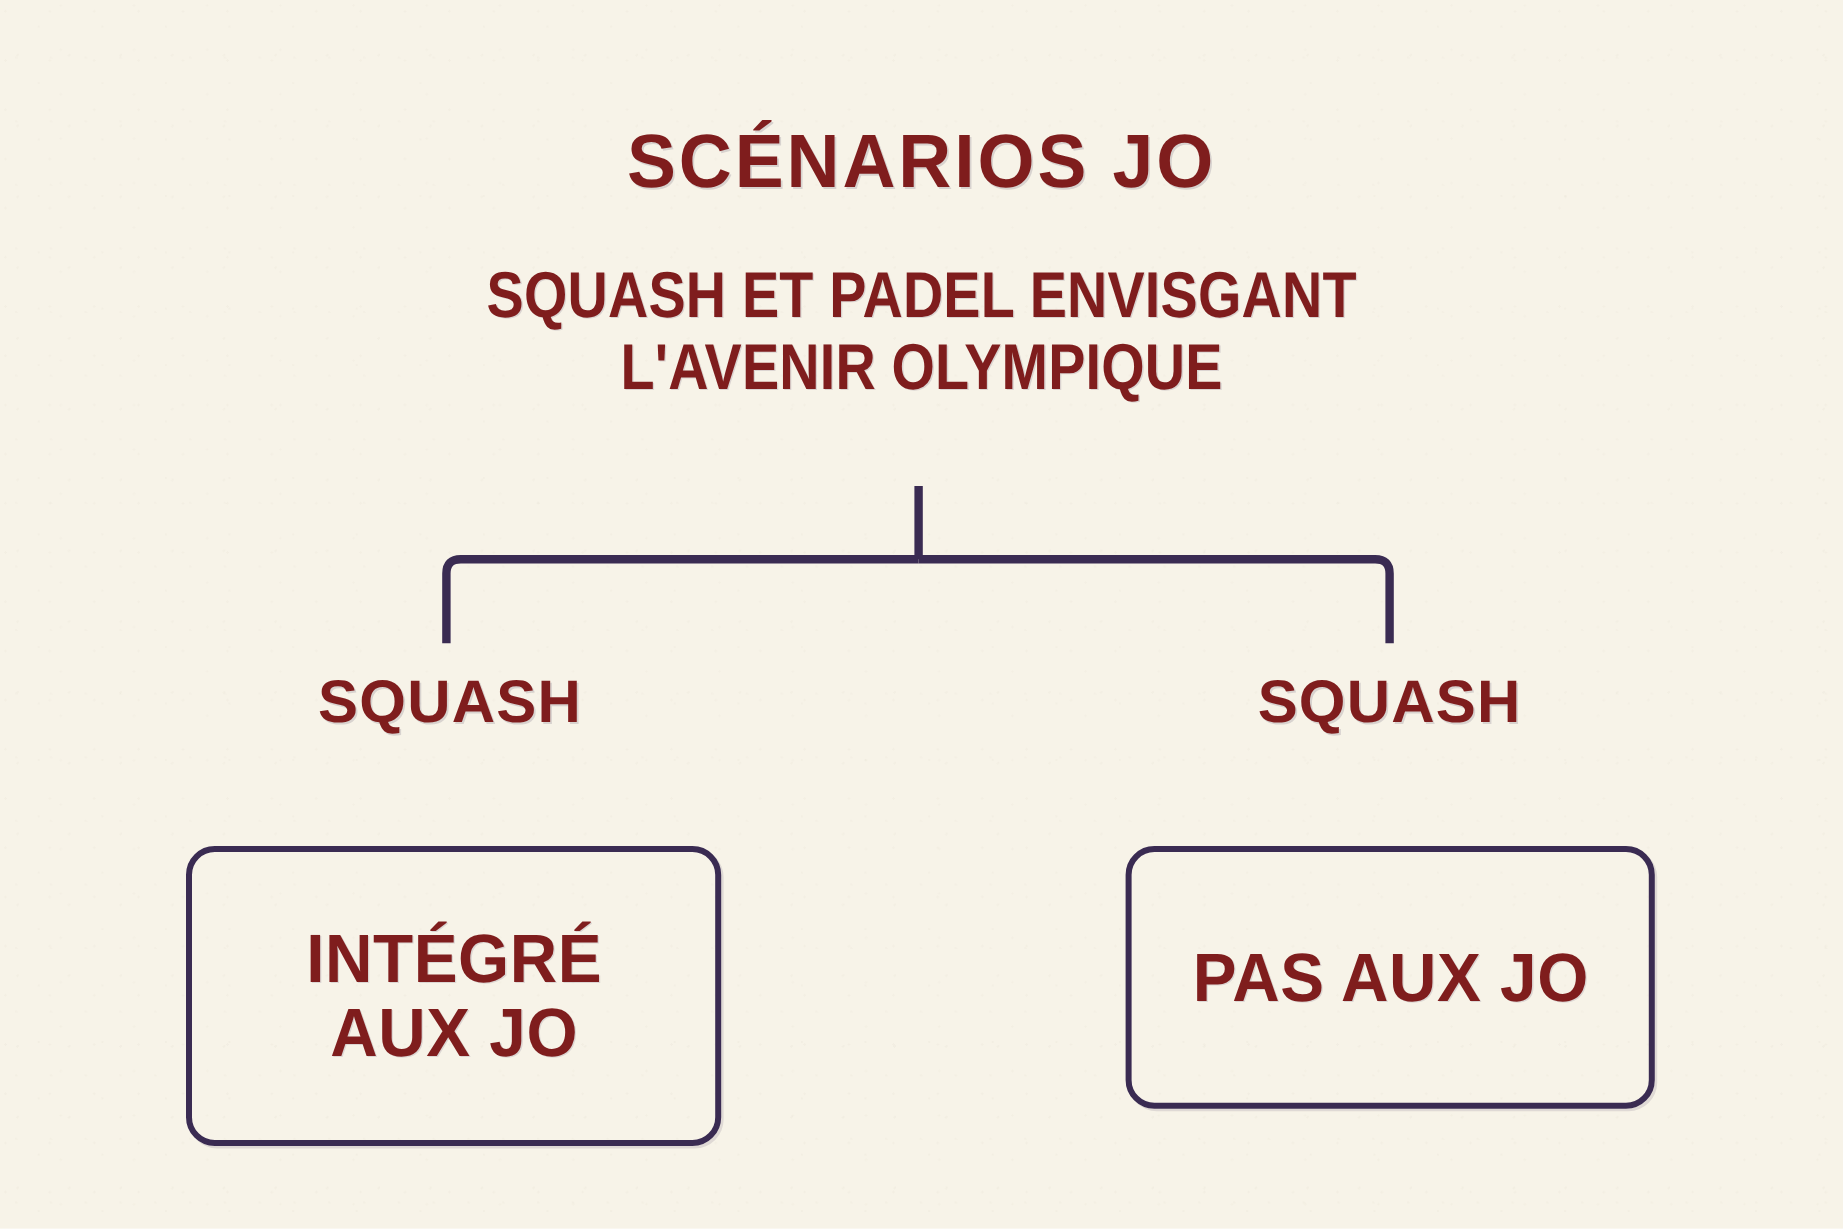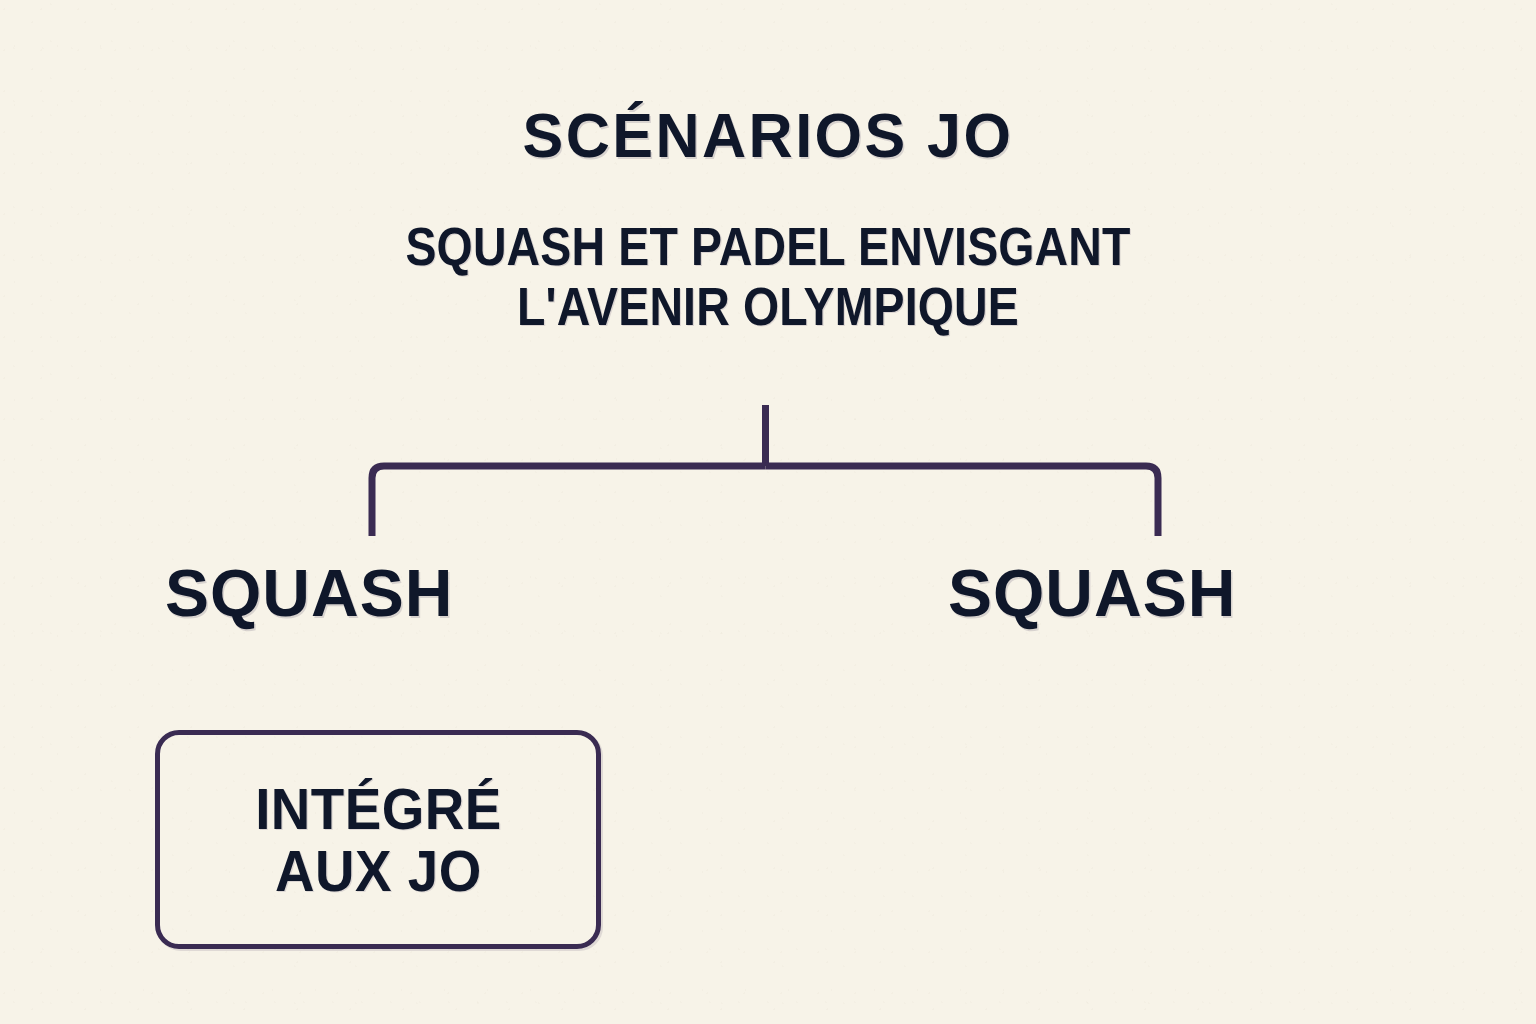--- a/index.html
+++ b/index.html
@@ -76,21 +76,22 @@
     width: 1536px;
     height: 1024px;
     pointer-events: none;
   }
 
   
   .branch-label {
     position: absolute;
     top: 560px;
     width: 420px;
-    font-size: 66px;
+    text-align: center;
+    font-size: 50px;
     font-weight: 700;
     line-height: 1;
     letter-spacing: 1px;
     white-space: nowrap;
     text-shadow: 1.5px 1.5px 0 rgba(58, 43, 82, .16);
   }
   #branch-label-left  { left: 165px; }
   #branch-label-right { left: 948px; }
 
   
@@ -100,23 +101,23 @@
     border: 5px solid #3a2b52;
     border-radius: 24px;
     display: flex;
     align-items: center;
     justify-content: center;
     text-align: center;
     box-shadow: 2px 2px 0 rgba(58, 43, 82, .13);
   }
   #outcome-box-left {
     left: 155px;
-    top: 730px;
+    top: 705px;
     width: 446px;
-    height: 219px;
+    height: 250px;
   }
   #outcome-box-right {
     left: 938px;
     top: 705px;
     width: 441px;
     height: 219px;
   }
 
   .outcome-text {
     font-size: 57px;
@@ -124,21 +125,21 @@
     line-height: 62px;
     letter-spacing: .5px;
     transform: scaleX(.96);
     text-shadow: 1.2px 1.2px 0 rgba(58, 43, 82, .14);
   }
   .outcome-text .box-line { display: block; white-space: nowrap; }
 </style>
 </head>
 <body>
 
-<div id="canvas" style="background: rgb(247, 243, 232); color: #0f172a;">
+<div id="canvas" style="background: rgb(247, 243, 232); color: #7f1d1d;">
 
   <div id="paper-grain"></div>
 
   <div class="heading-block" id="title">SCÉNARIOS JO</div>
 
   <div class="heading-block" id="subtitle">
     <span class="sub-line">SQUASH ET PADEL ENVISGANT</span>
     <span class="sub-line">L'AVENIR OLYMPIQUE</span>
   </div>
 
@@ -155,14 +156,19 @@
 
   <div class="outcome-box" id="outcome-box-left">
     <div class="outcome-text">
       <span class="box-line">INTÉGRÉ</span>
       <span class="box-line">AUX JO</span>
     </div>
   </div>
 
   <div class="branch-label" id="branch-label-right">SQUASH</div>
 
+  <div class="outcome-box" id="outcome-box-right">
+    <div class="outcome-text">
+      <span class="box-line">PAS AUX JO</span>
+    </div>
+  </div>
 
 </div>
 
 </body></html>

